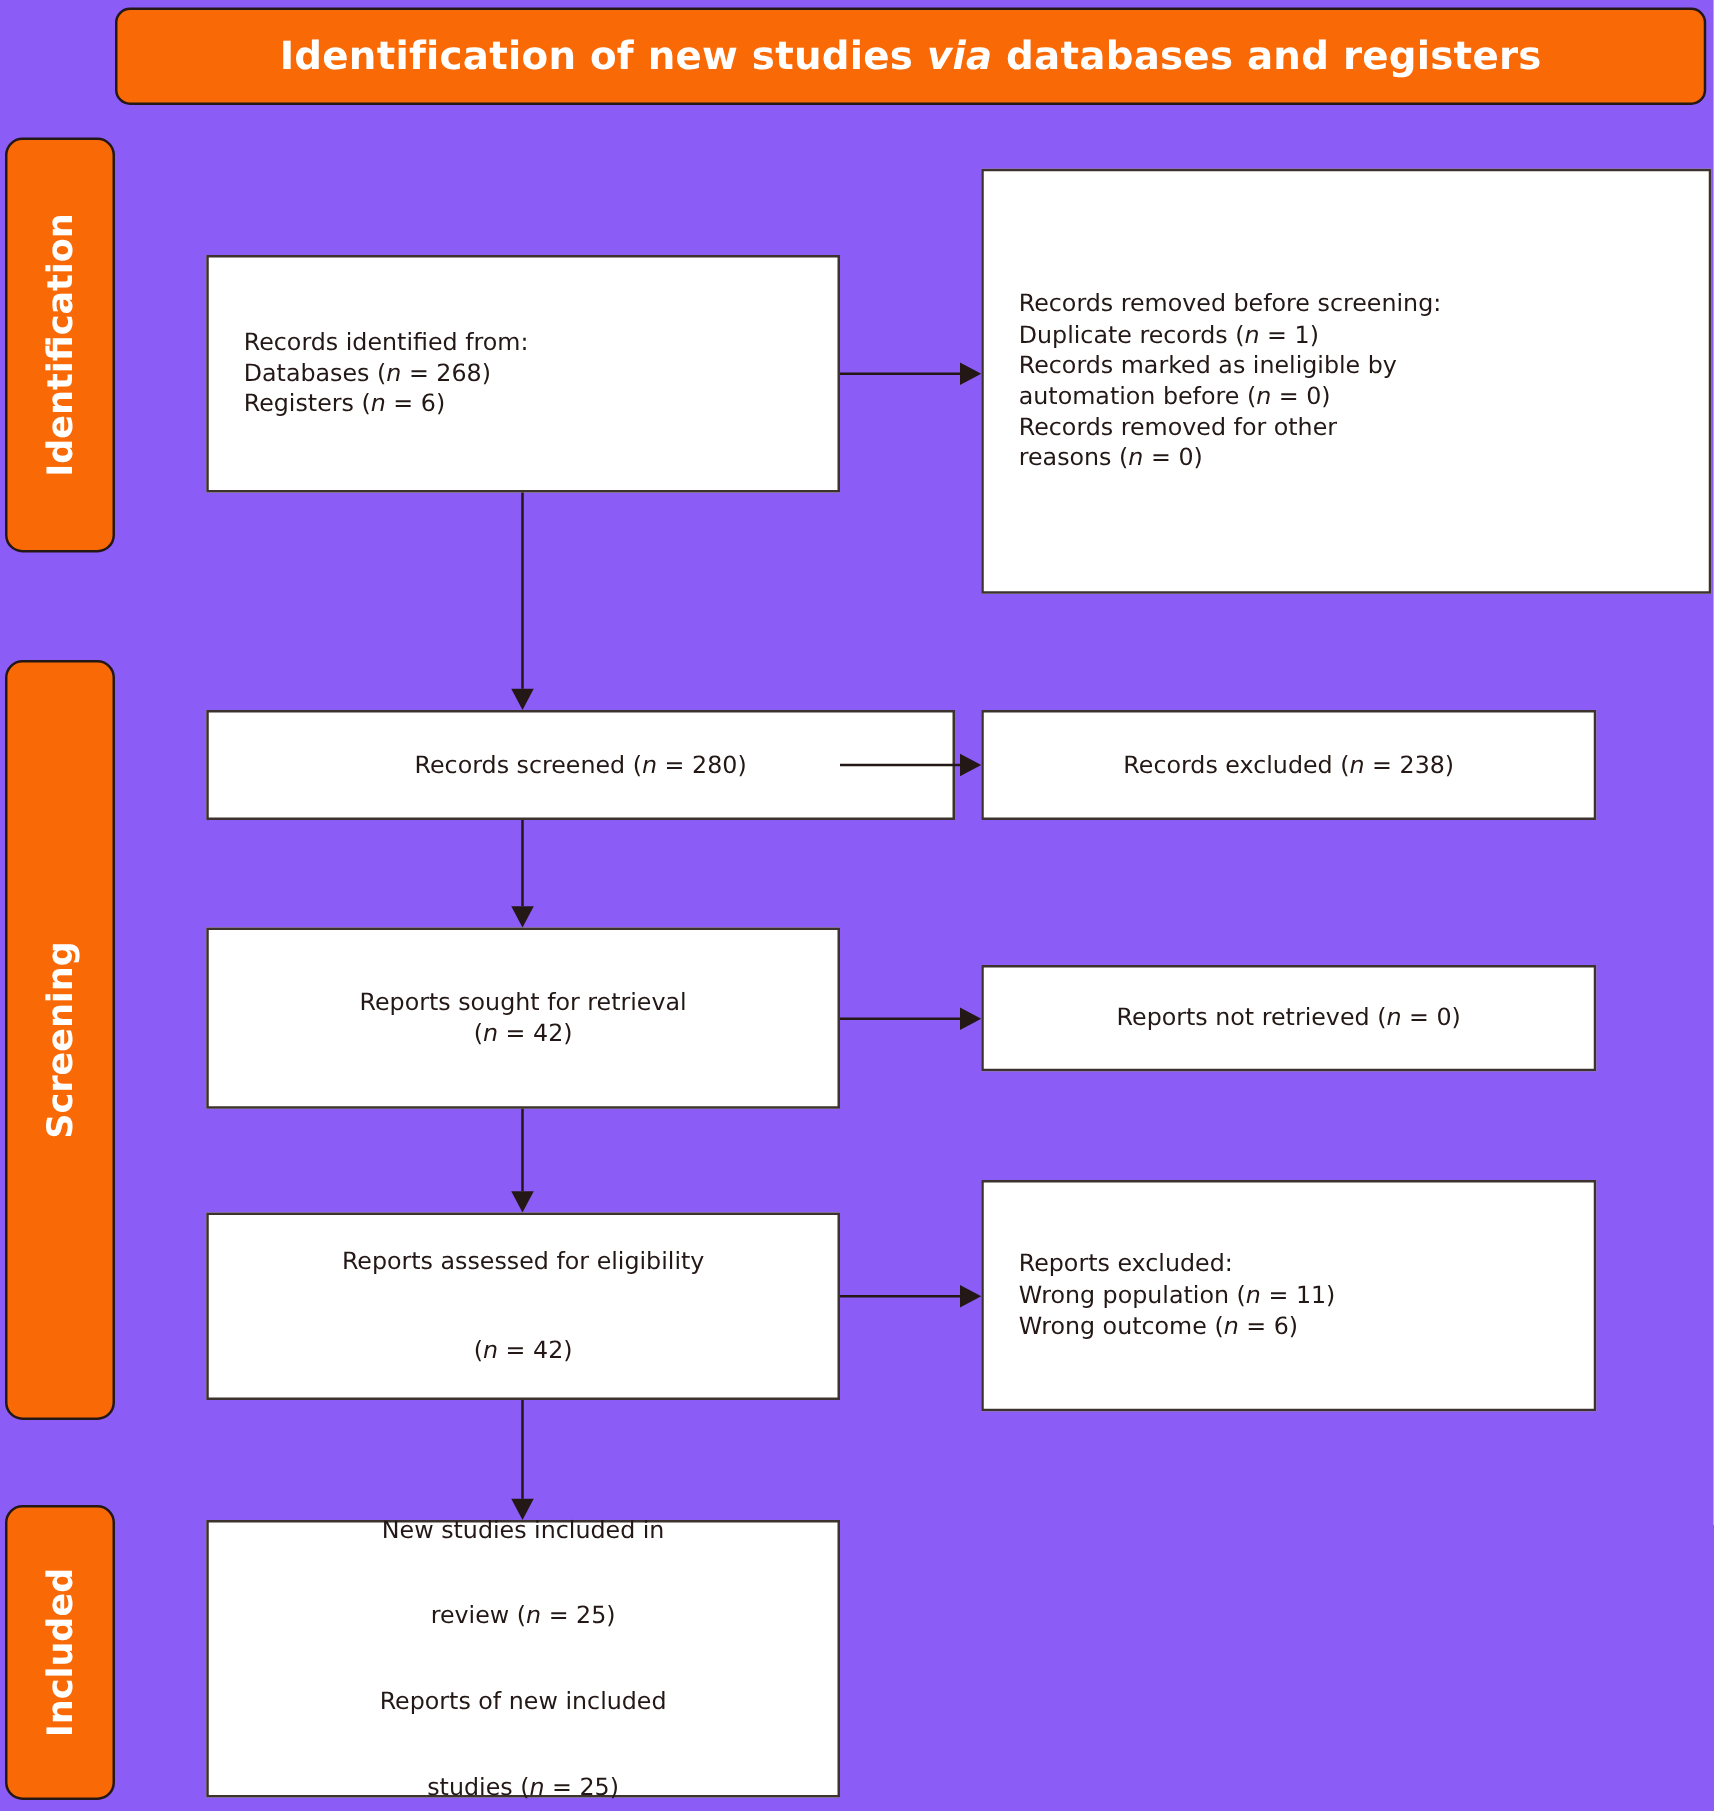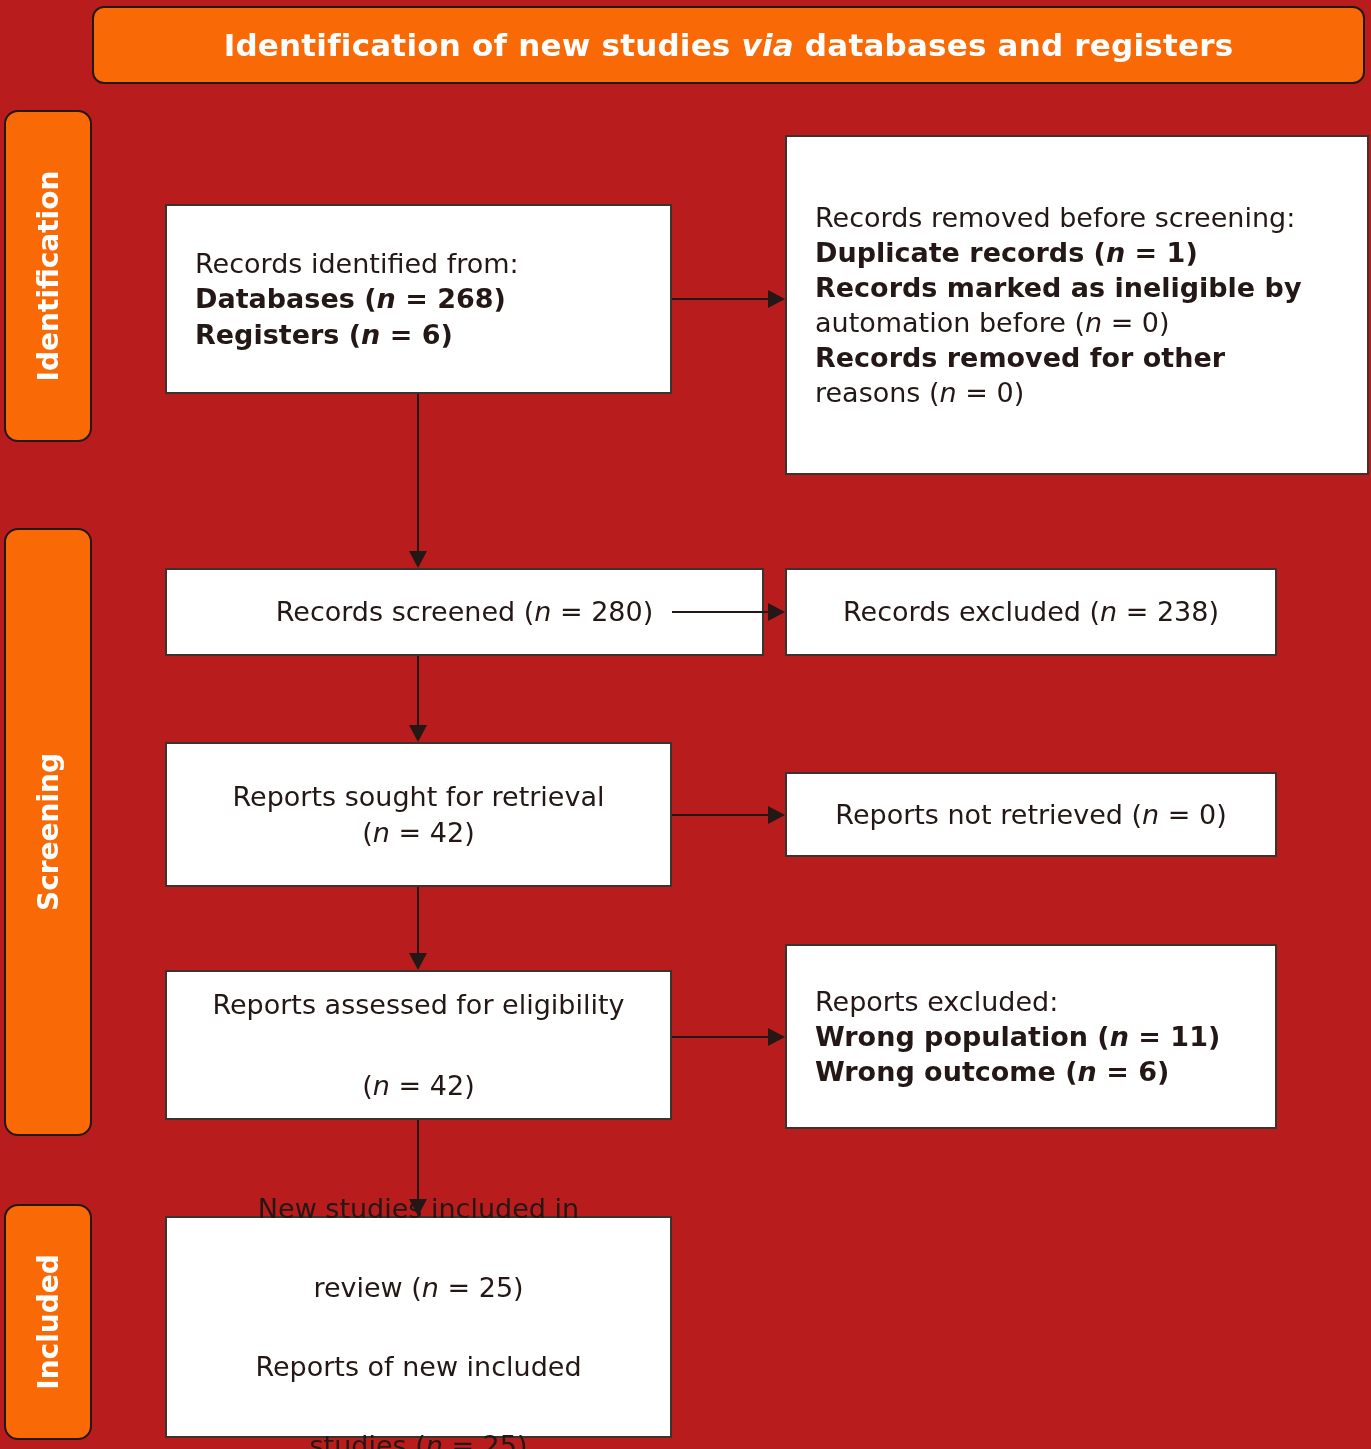--- a/index.html
+++ b/index.html
@@ -9,21 +9,21 @@
     padding: 0;
     background: #ffffff;
   }
   body {
     font-family: "DejaVu Sans", "Liberation Sans", sans-serif;
   }
   #diagram {
     position: relative;
     width: 1371px;
     height: 1449px;
-    background: #b91c1c;
+    background: #8b5cf6;
     overflow: hidden;
   }
 
   
   .banner {
     position: absolute;
     left: 92px;
     top: 6px;
     width: 1273px;
     height: 78px;
@@ -70,29 +70,29 @@
   
   .box {
     position: absolute;
     background: #ffffff;
     border: 2px solid #3C322E;
     display: flex;
     flex-direction: column;
     justify-content: center;
   }
   .box .line {
-    font-size: 27px;
+    font-size: 19px;
     color: #231815;
     line-height: 1.30;
     white-space: nowrap;
   }
   .box.pad-left .line { padding-left: 28px; }
   .box.center-txt { align-items: center; }
   .box.center-txt .line { text-align: center; }
-  .line.indent { padding-left: 58px; font-weight: bold; }
+  .line.indent { padding-left: 58px; }
   .it { font-style: italic; }
 
   
   #box-identified   { left: 165px; top: 204px;  width: 507px; height: 190px; }
   #box-removed      { left: 785px; top: 135px;  width: 584px; height: 340px; }
   #box-screened     { left: 165px; top: 568px;  width: 599px; height: 88px;  }
   #box-excluded     { left: 785px; top: 568px;  width: 492px; height: 88px;  }
   #box-sought       { left: 165px; top: 742px;  width: 507px; height: 145px; }
   #box-notretrieved { left: 785px; top: 772px;  width: 492px; height: 85px;  }
   #box-assessed     { left: 165px; top: 970px;  width: 507px; height: 150px; gap: 46px; }

